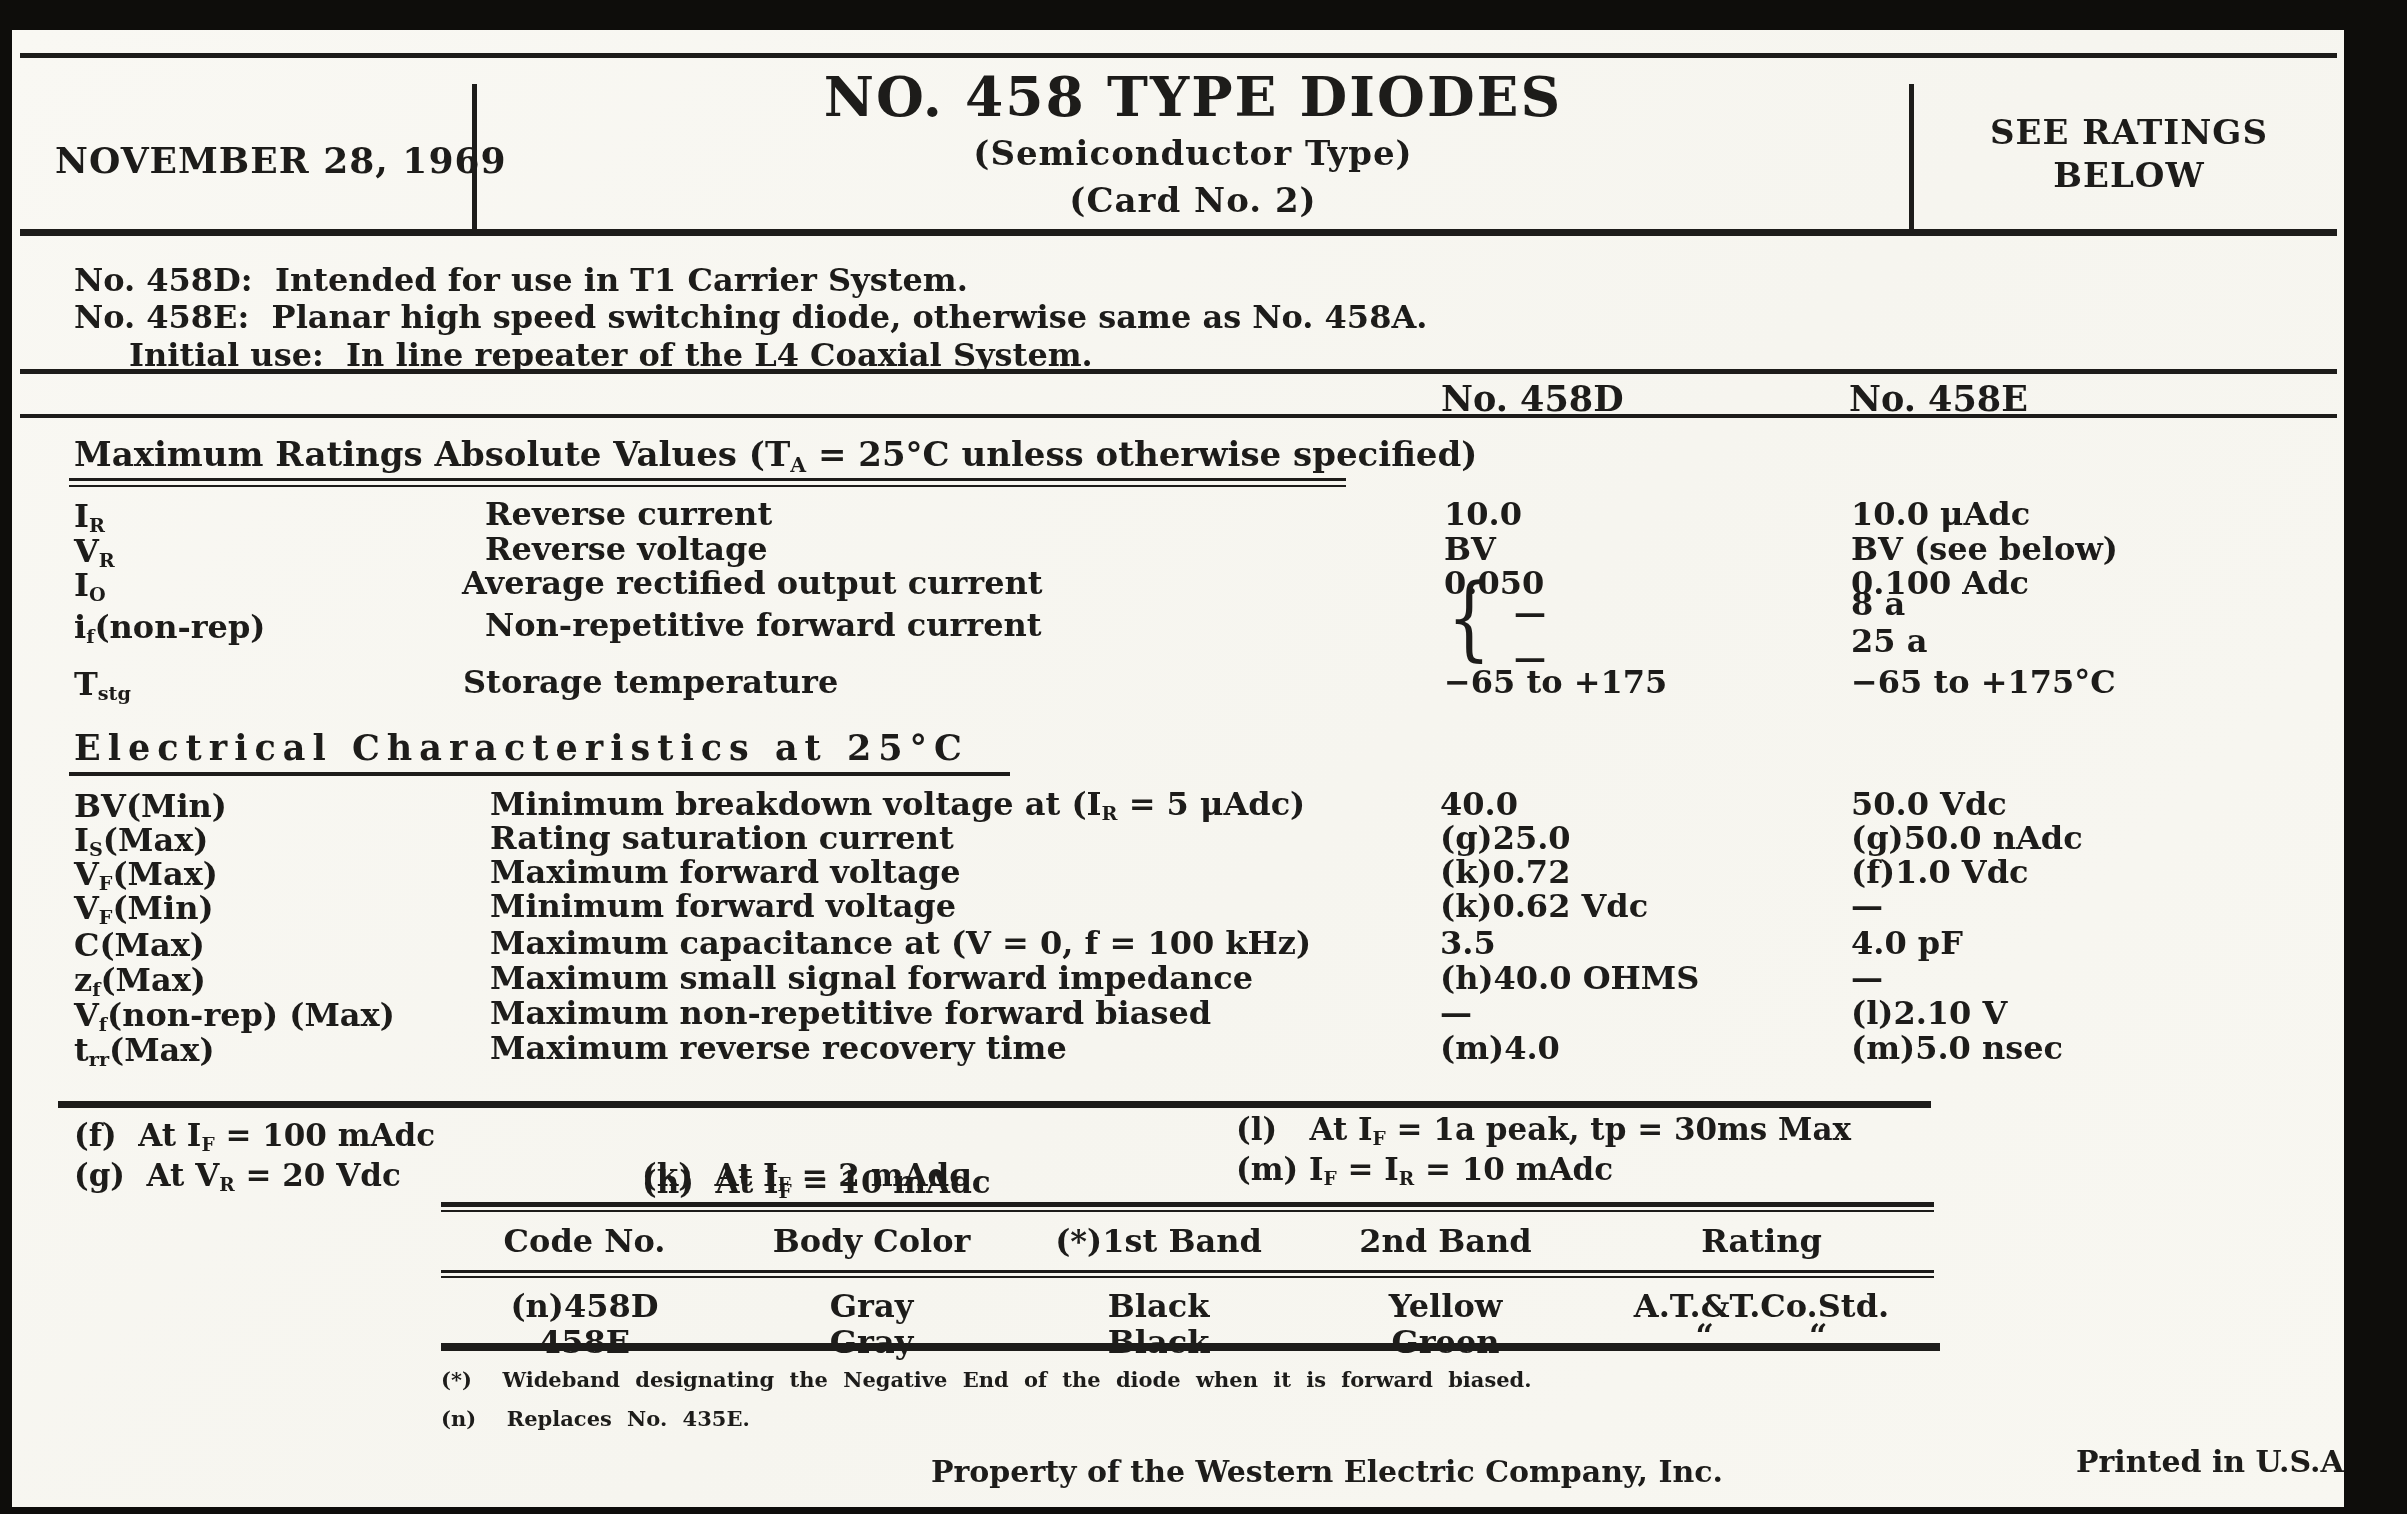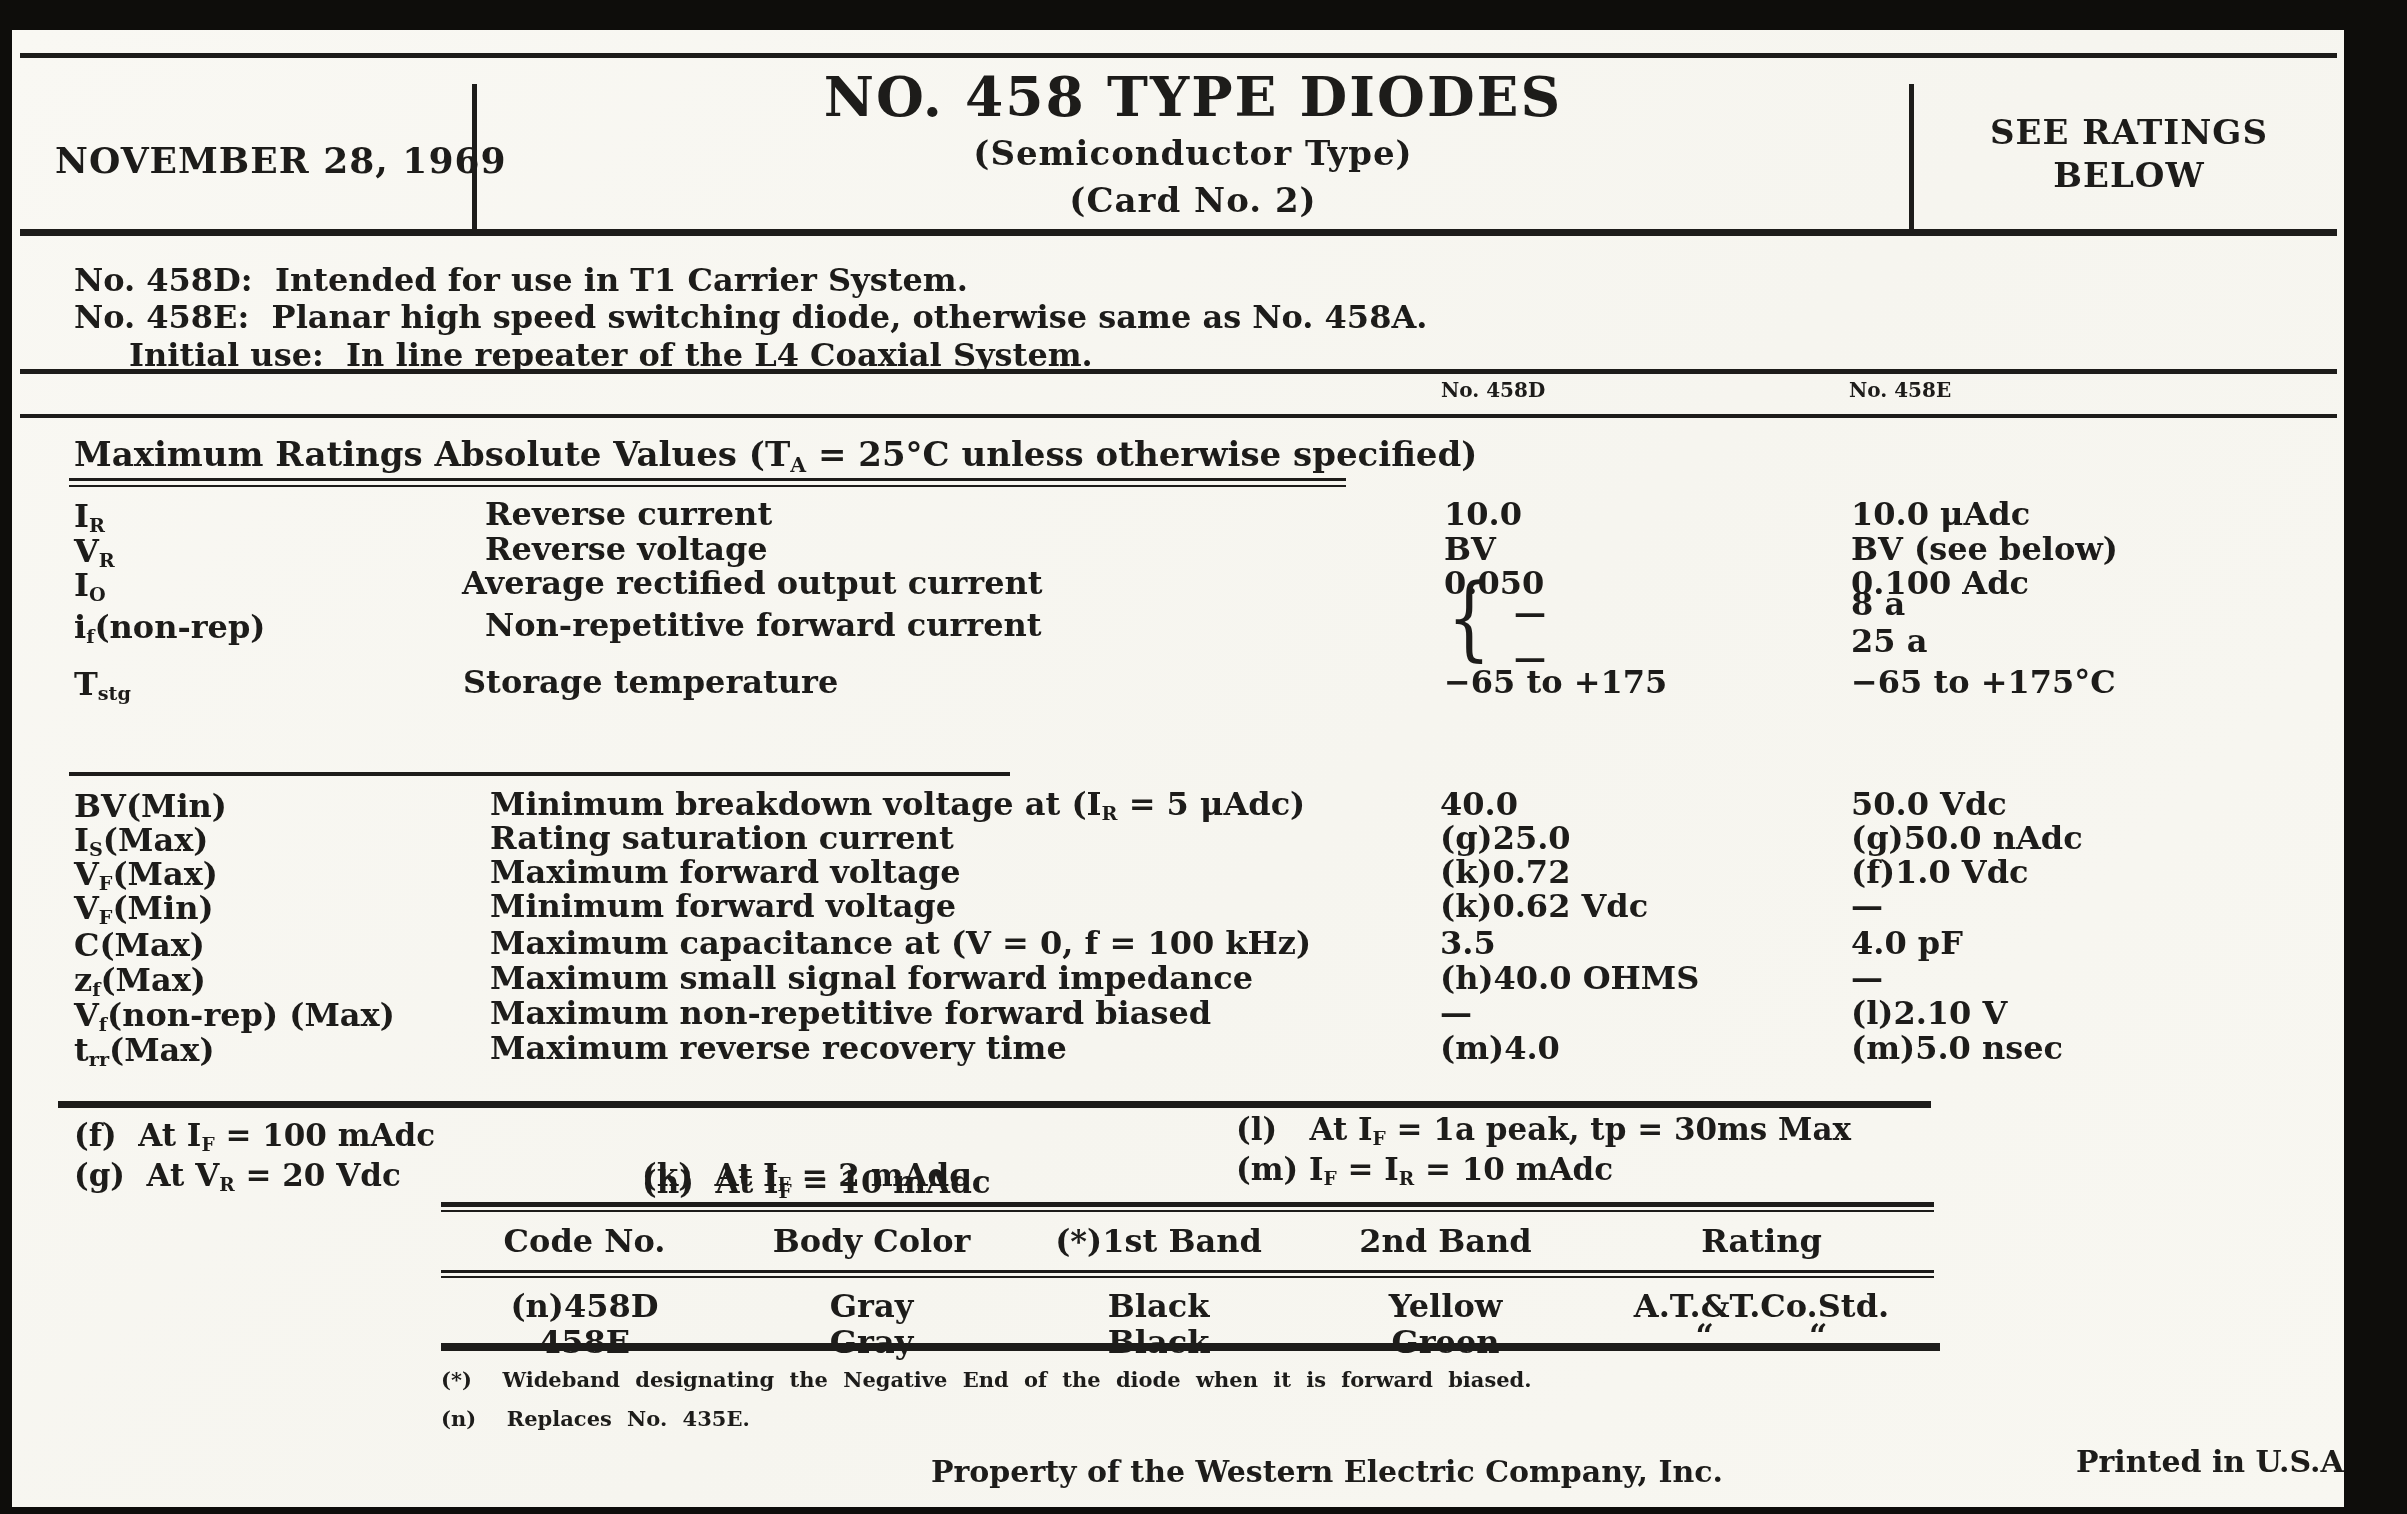--- a/index.html
+++ b/index.html
@@ -16,21 +16,21 @@
   .abs{position:absolute;white-space:pre;}
   .rule{position:absolute;background:#1d1c1a;}
   sub{font-size:60%;vertical-align:baseline;position:relative;top:.28em;letter-spacing:0;}
   .t-date{font-size:36px;letter-spacing:1px;}
   .t-title{font-size:55px;letter-spacing:2px;text-align:center;}
   .t-sub{font-size:34px;letter-spacing:1px;text-align:center;}
   .t-see{font-size:34px;letter-spacing:1px;text-align:center;line-height:1.25;}
   .t-body{font-size:32px;}
   .t-head{font-size:34px;}
   .t-head-sp{font-size:35px;letter-spacing:7px;}
-  .t-col{font-size:20px;}
+  .t-col{font-size:35px;}
   .t-foot{font-size:31px;}
   .t-note{font-size:21px;word-spacing:8px;}
   .t-footer{font-size:30px;}
   .brace{font-size:91px;line-height:75px;display:inline-block;transform:scaleX(.75);font-weight:400;}
   .stack2{display:inline-flex;flex-direction:column;gap:7px;vertical-align:top;margin-left:16px;margin-top:14px;font-size:32px;}
   .vstack span{display:block;line-height:37px;font-size:32px;}
   .tbl-cell{position:absolute;text-align:center;font-size:32px;white-space:pre;}
   .ditto-pair{display:flex;justify-content:center;gap:95px;}
 </style>
 </head>
@@ -83,20 +83,21 @@
   <div class="abs t-body" style="left:62px;top:578px;">i<sub>f</sub>(non-rep)</div>
   <div class="abs t-body" style="left:473px;top:576px;">Non-repetitive forward current</div>
   <div class="abs" style="left:1428px;top:550px;"><span class="brace">{</span><span class="stack2"><span>—</span><span>—</span></span></div>
   <div class="abs vstack" style="left:1839px;top:556px;"><span>8 a</span><span>25 a</span></div>
 
   <div class="abs t-body" style="left:62px;top:635px;">T<sub>stg</sub></div>
   <div class="abs t-body" style="left:451px;top:633px;">Storage temperature</div>
   <div class="abs t-body" style="left:1432px;top:633px;">−65 to +175</div>
   <div class="abs t-body" style="left:1839px;top:633px;">−65 to +175°C</div>
 
+  <div class="abs t-head-sp" style="left:62px;top:697px;">Electrical Characteristics at 25°C</div>
   <div class="rule" style="left:57px;top:742px;width:941px;height:4px;"></div>
 
   <div class="abs t-body" style="left:62px;top:757px;">BV(Min)</div>
   <div class="abs t-body" style="left:478px;top:755px;">Minimum breakdown voltage at (I<sub>R</sub> = 5 μAdc)</div>
   <div class="abs t-body" style="left:1428px;top:755px;">40.0</div>
   <div class="abs t-body" style="left:1839px;top:755px;">50.0 Vdc</div>
 
   <div class="abs t-body" style="left:62px;top:791px;">I<sub>S</sub>(Max)</div>
   <div class="abs t-body" style="left:478px;top:789px;">Rating saturation current</div>
   <div class="abs t-body" style="left:1428px;top:789px;">(g)25.0</div>

